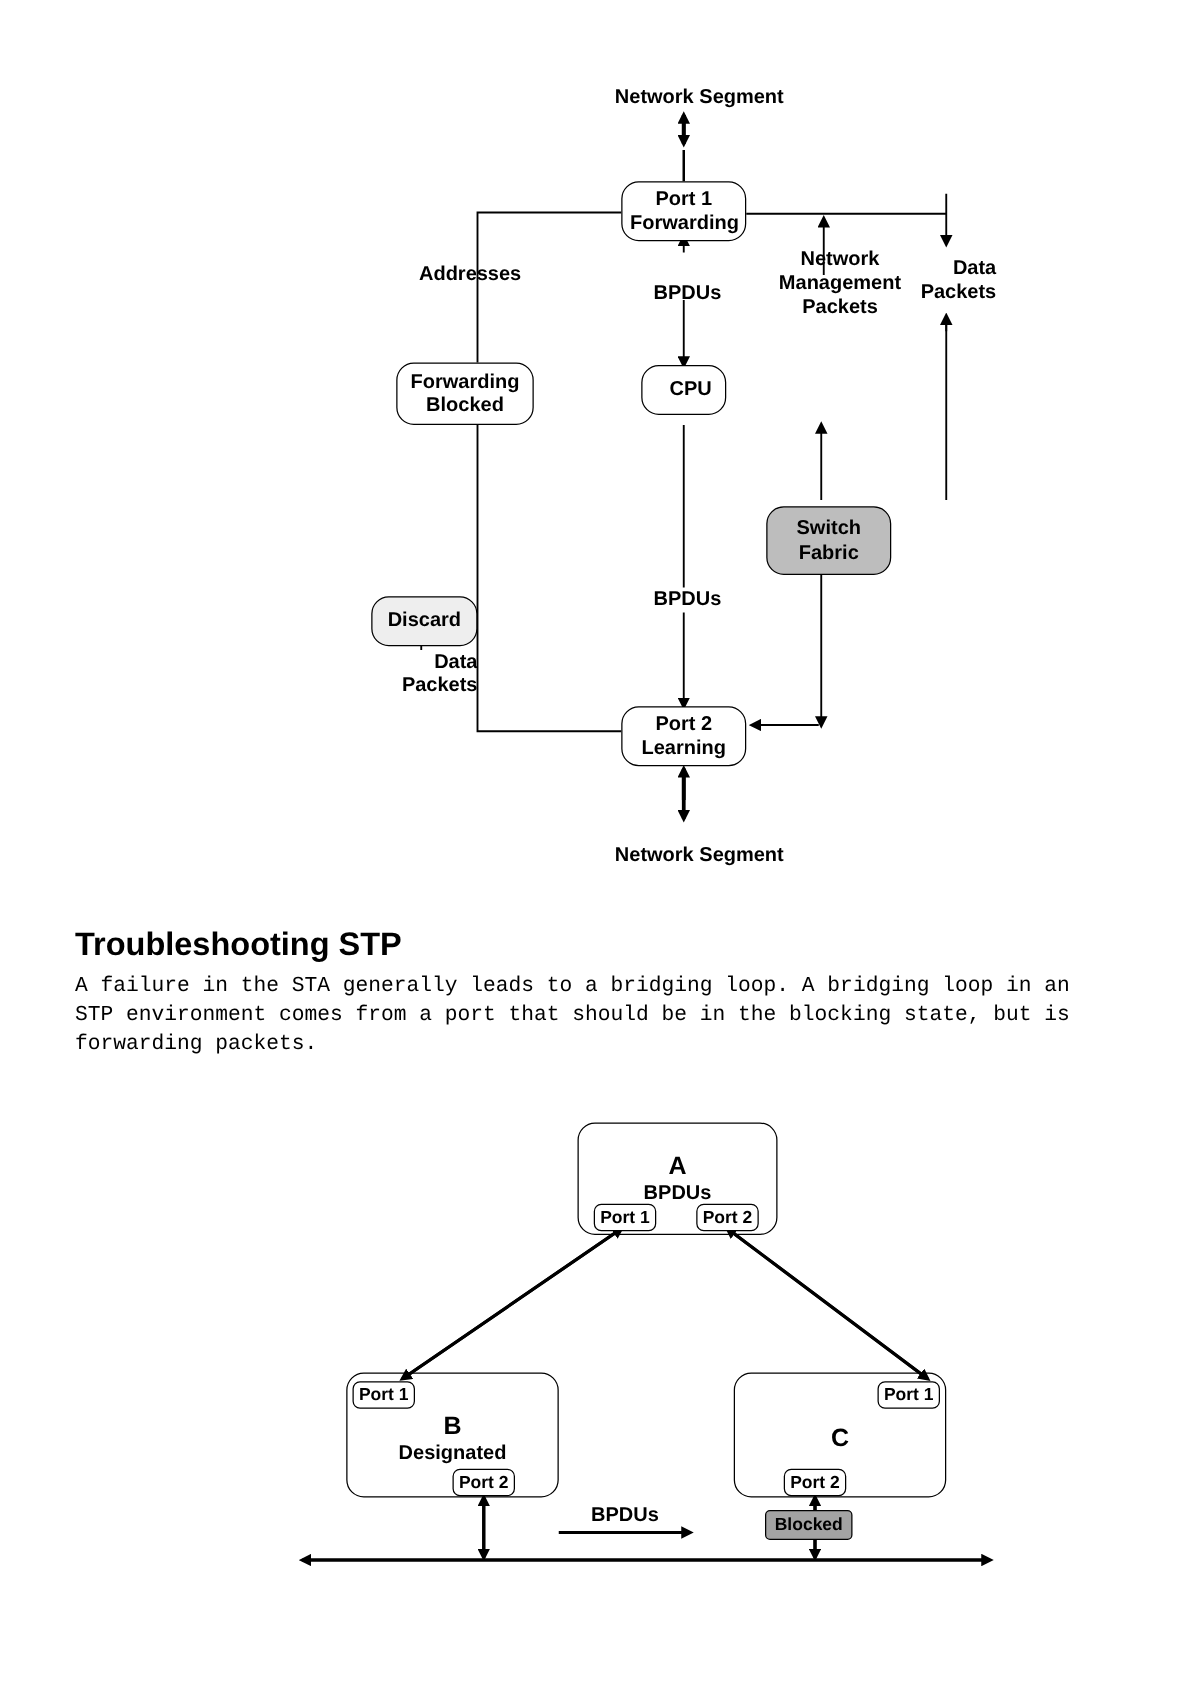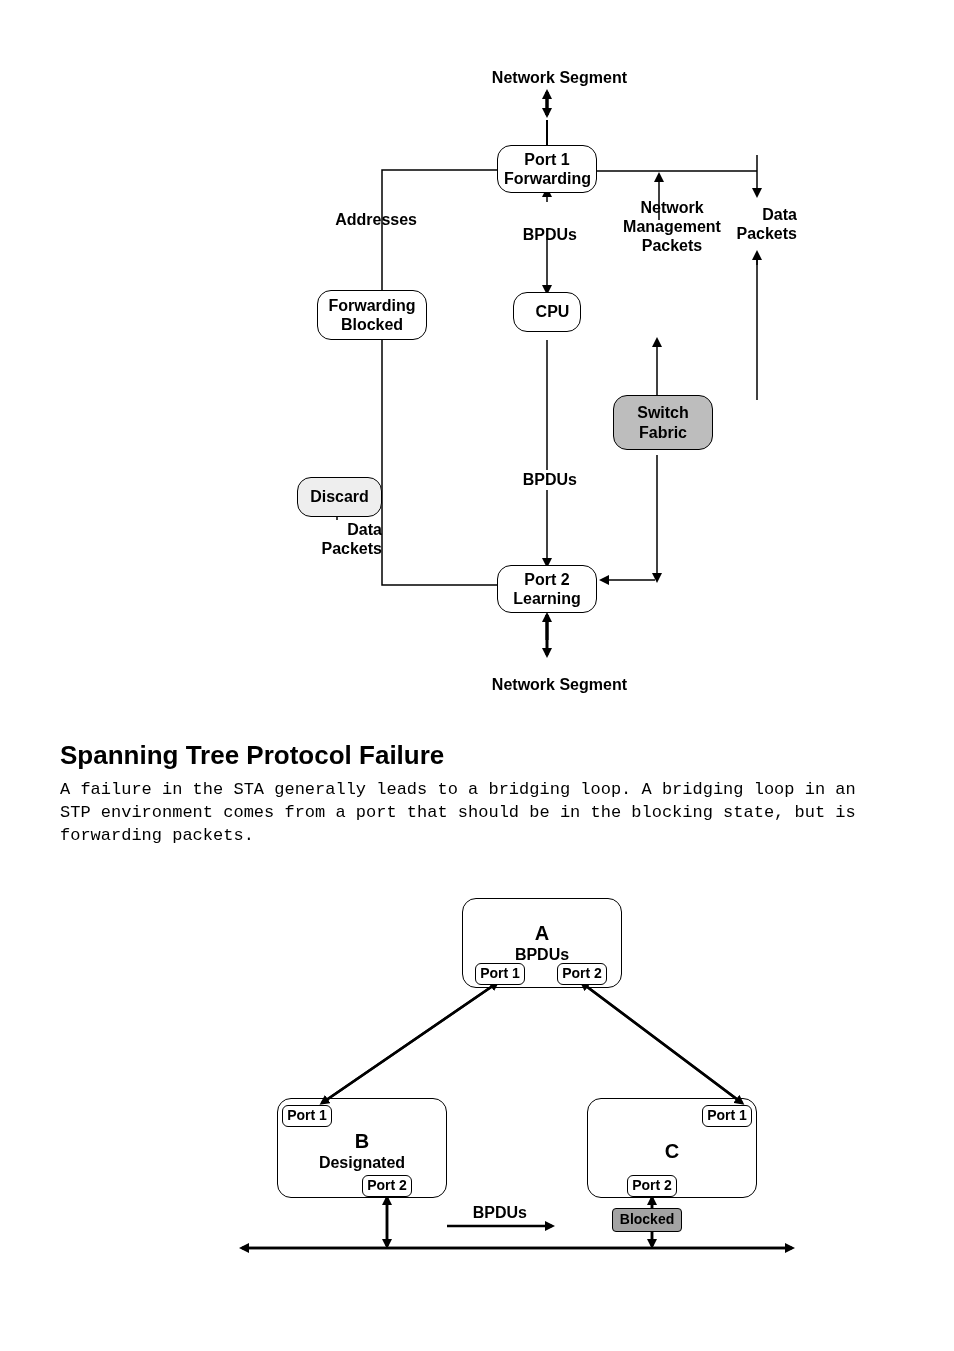--- a/index.html
+++ b/index.html
@@ -155,21 +155,21 @@
 
     <div class="node" style="left:160px;top:250px;width:110px;height:50px;">
       <span>Forwarding</span>
       <span>Blocked</span>
     </div>
 
     <div class="node" style="left:356px;top:252px;width:68px;height:40px;padding-left:17px;">
       <span>CPU</span>
     </div>
 
-    <div class="node gray-dark" style="left:456px;top:355px;width:100px;height:55px;">
+    <div class="node gray-dark" style="left:456px;top:365px;width:100px;height:55px;">
       <span>Switch</span>
       <span>Fabric</span>
     </div>
 
     <div class="node gray-light" style="left:140px;top:390px;width:85px;height:40px;">
       <span>Discard</span>
     </div>
 
     <div class="label" style="left:360px;top:430px;width:60px;">BPDUs</div>
 
@@ -179,21 +179,21 @@
     </div>
 
     <div class="node" style="left:340px;top:525px;width:100px;height:48px;">
       <span>Port 2</span>
       <span>Learning</span>
     </div>
 
     <div class="label" style="left:310px;top:635px;width:160px;">Network Segment</div>
   </div>
 
-  <h2 class="section">Spanning Tree Protocol Failure</h2>
+  <h2 class="section">Troubleshooting STP</h2>
   <p class="body">A failure in the STA generally leads to a bridging loop. A bridging loop in an STP environment comes from a port that should be in the blocking state, but is forwarding packets.</p>
 
   <div class="diagram diagram2">
 
     <svg class="lines" width="640" height="400">
       <defs>
         <marker id="ah2" markerWidth="10" markerHeight="10" refX="7" refY="5" orient="auto" markerUnits="userSpaceOnUse">
           <path d="M0,0 L10,5 L0,10 Z" fill="#000"></path>
         </marker>
       </defs>

